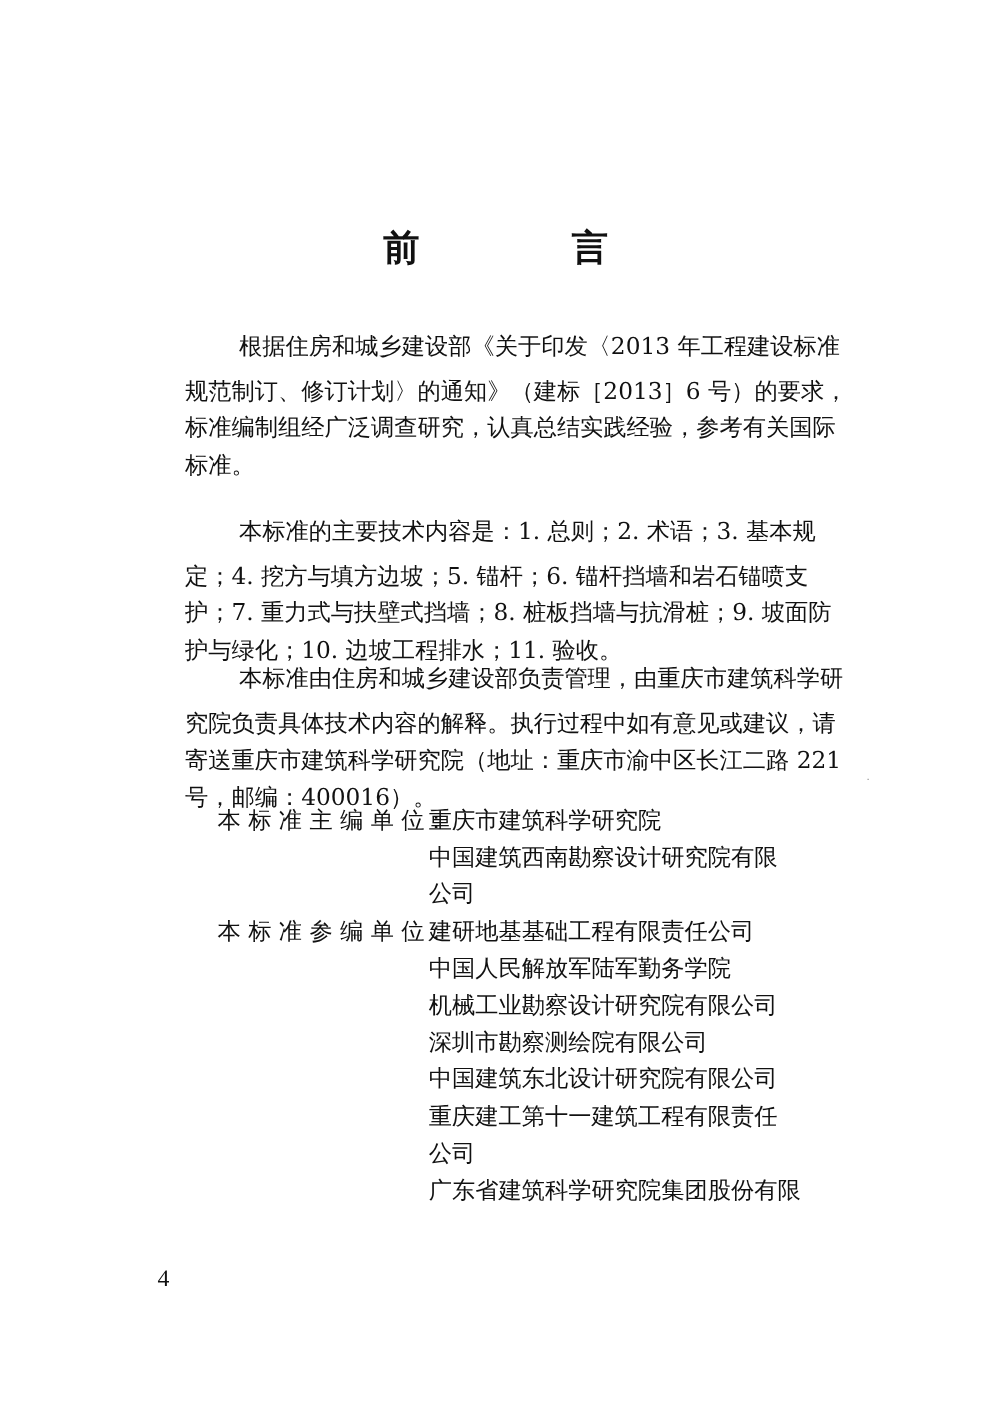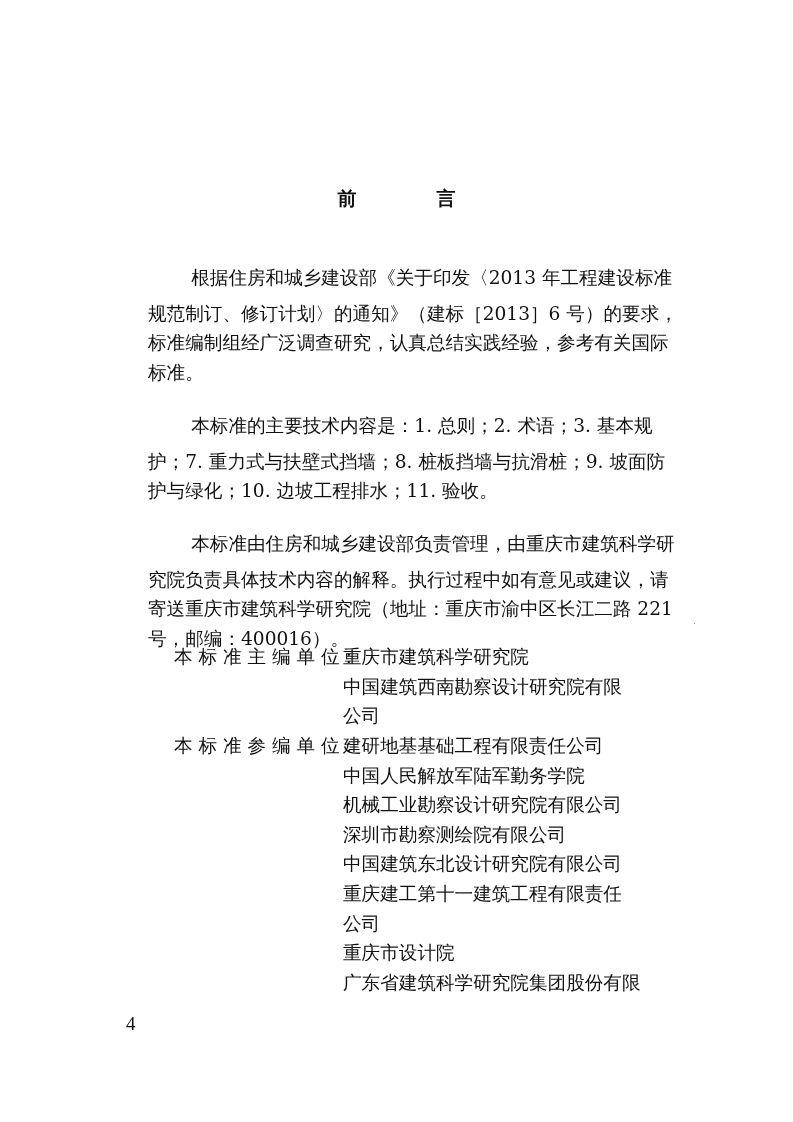--- a/index.html
+++ b/index.html
@@ -3,21 +3,21 @@
   <meta charset="utf-8">
   <style>
     html, body { margin: 0; padding: 0; background: #ffffff; }
     body {
       width: 793px; height: 1122px; position: relative; overflow: hidden;
       font-family: "DejaVu Serif", "Liberation Serif", serif;
       color: #111111;
     }
     .page-title {
       position: absolute; top: 178px; left: 0; width: 793px;
-      text-align: center; font-size: 19px; font-weight: bold;
+      text-align: center; font-size: 29px; font-weight: bold;
       letter-spacing: 1.6em; text-indent: 1.6em; line-height: 40px;
       font-family: "DejaVu Sans", sans-serif;
     }
     .body-text {
       position: absolute; left: 148px; width: 516px;
       font-size: 18.6px; line-height: 29.6px;
     }
     .para { margin: 6px; text-indent: 2em; text-align: justify; }
     .line { display: block; white-space: nowrap; }
     .org-block { position: absolute; left: 148px; width: 540px; font-size: 18.6px; line-height: 29.6px; }
@@ -42,20 +42,21 @@
   </p>
   <span class="line">规范制订、修订计划〉的通知》（建标［2013］6 号）的要求，</span>
   <span class="line">标准编制组经广泛调查研究，认真总结实践经验，参考有关国际</span>
   <span class="line">标准。</span>
 </div>
 
 <div class="body-text" style="top:405px;">
   <p class="para">
     <span class="line">本标准的主要技术内容是：1. 总则；2. 术语；3. 基本规</span>
   </p>
+  <span class="line">定；4. 挖方与填方边坡；5. 锚杆；6. 锚杆挡墙和岩石锚喷支</span>
   <span class="line">护；7. 重力式与扶壁式挡墙；8. 桩板挡墙与抗滑桩；9. 坡面防</span>
   <span class="line">护与绿化；10. 边坡工程排水；11. 验收。</span>
 </div>
 
 <div class="body-text" style="top:523px;">
   <p class="para">
     <span class="line">本标准由住房和城乡建设部负责管理，由重庆市建筑科学研</span>
   </p>
   <span class="line">究院负责具体技术内容的解释。执行过程中如有意见或建议，请</span>
   <span class="line">寄送重庆市建筑科学研究院（地址：重庆市渝中区长江二路 221</span>
@@ -77,21 +78,20 @@
   <div class="org-row">
     <span class="org-label">本 标 准 参 编 单 位：</span>
     <div class="org-list">
       <span class="org-item">建研地基基础工程有限责任公司</span>
       <span class="org-item">中国人民解放军陆军勤务学院</span>
       <span class="org-item">机械工业勘察设计研究院有限公司</span>
       <span class="org-item">深圳市勘察测绘院有限公司</span>
       <span class="org-item">中国建筑东北设计研究院有限公司</span>
       <span class="org-item">重庆建工第十一建筑工程有限责任</span>
       <span class="org-item">公司</span>
-      <span class="org-item">重庆市设计院</span>
       <span class="org-item">广东省建筑科学研究院集团股份有限</span>
     </div>
   </div>
 </div>
 
 <div class="speck"></div>
 
 <div class="page-number">4</div>
 
 </body></html>

